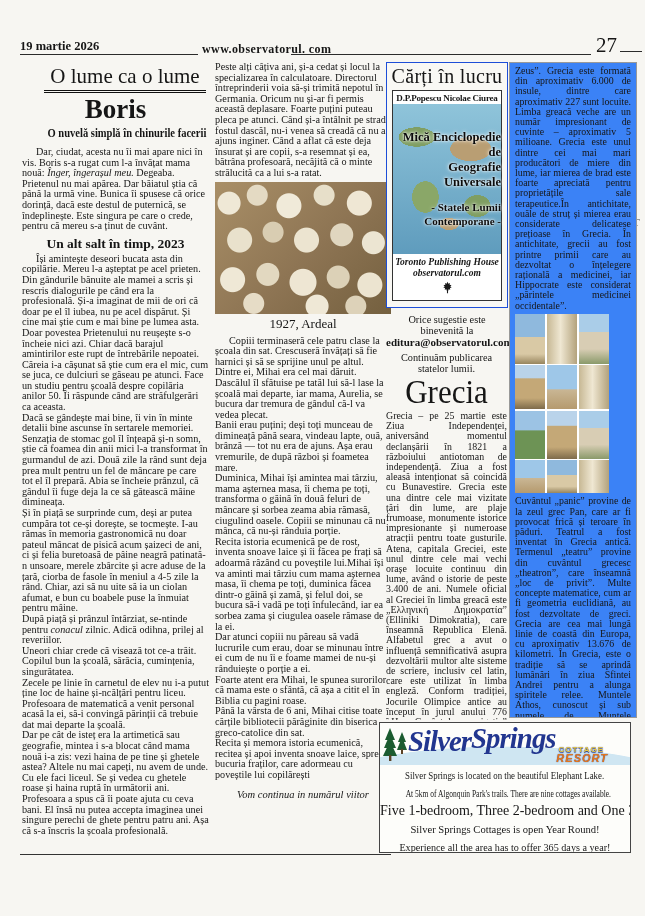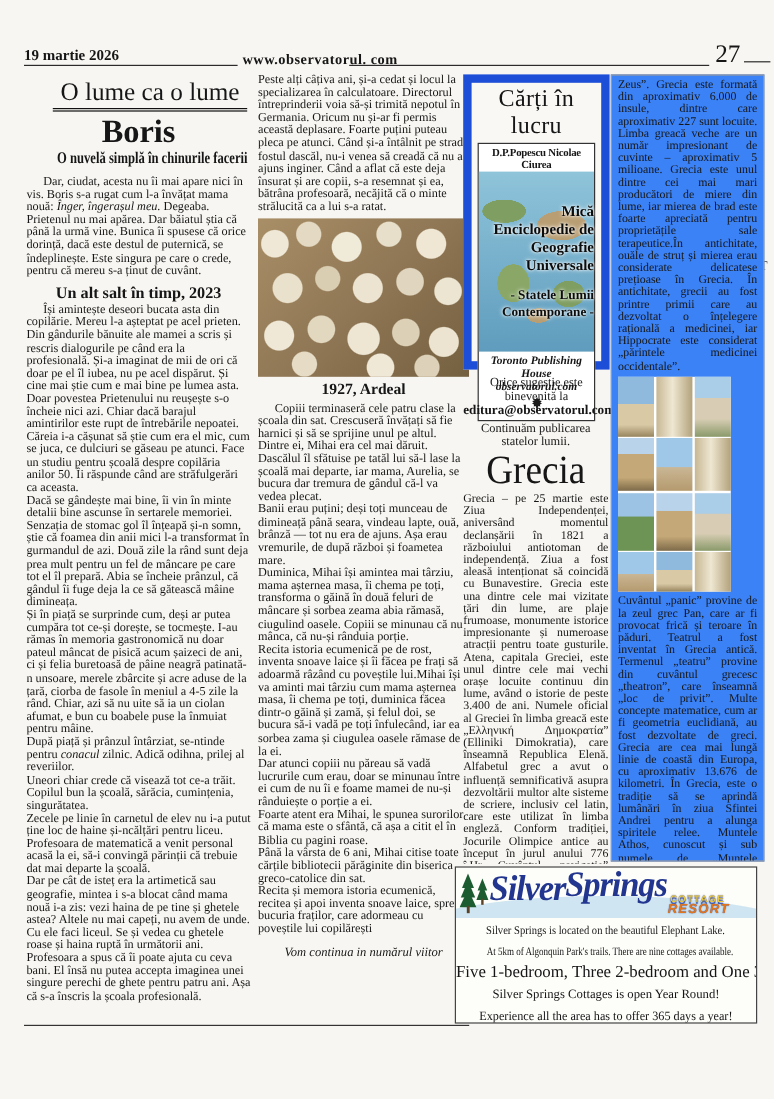--- a/index.html
+++ b/index.html
@@ -46,27 +46,27 @@
       radial-gradient(circle at 10% 74%, #efe8d6 0 12px, rgba(0,0,0,0) 13px),
       radial-gradient(circle at 30% 70%, #e2d8c0 0 11px, rgba(0,0,0,0) 12px),
       radial-gradient(circle at 50% 76%, #eee6d3 0 13px, rgba(0,0,0,0) 14px),
       radial-gradient(circle at 70% 72%, #dcd1b7 0 11px, rgba(0,0,0,0) 12px),
       radial-gradient(circle at 88% 78%, #ece4d0 0 12px, rgba(0,0,0,0) 13px),
       radial-gradient(circle at 22% 92%, #e6dcc6 0 10px, rgba(0,0,0,0) 11px),
       radial-gradient(circle at 58% 94%, #efe8d6 0 11px, rgba(0,0,0,0) 12px),
       radial-gradient(circle at 80% 94%, #ddd2b9 0 10px, rgba(0,0,0,0) 11px),
       linear-gradient(135deg, #a98f67, #8d7453 55%, #74603f);
   }
-  .photo-caption { font-size:13px; font-weight:bold; text-align:center; margin:1px 0 4px; }
+  .photo-caption { font-size:13px; font-weight:normal; text-align:center; margin:1px 0 4px; }
   .continuation { font-style:italic; font-size:10.5px; text-align:center; margin-top:9px; }
   .bottom-rule { position:absolute; left:20px; top:854px; width:371px; border-top:1.3px solid #333; }
 
   
   #boxA { position:absolute; left:386px; top:62px; width:122px; height:246px;
-          border:7px solid #1d4ed8; background:#f9f8f4; box-sizing:border-box; padding:1px 2px; }
+          border:1px solid #1d4ed8; background:#f9f8f4; box-sizing:border-box; padding:1px 2px; }
   .carti-heading { font-size:20px; text-align:center; margin:1px 0 2px; letter-spacing:.3px; }
   .cover { border:1px solid #333; margin:0 3px; background:#fff; }
   .cover-authors { font-size:9px; font-weight:bold; text-align:center; padding:2px 0 1px; letter-spacing:-0.2px; }
   .cover-map { position:relative; height:150px;
     background:
       radial-gradient(ellipse 30px 16px at 22% 22%, #7f9e62 0 60%, rgba(0,0,0,0) 61%),
       radial-gradient(ellipse 22px 26px at 30% 62%, #8aa768 0 60%, rgba(0,0,0,0) 61%),
       radial-gradient(ellipse 34px 20px at 72% 30%, #b99e73 0 60%, rgba(0,0,0,0) 61%),
       radial-gradient(ellipse 22px 18px at 78% 68%, #7f9e62 0 60%, rgba(0,0,0,0) 61%),
       radial-gradient(ellipse 16px 10px at 52% 80%, #b99e73 0 60%, rgba(0,0,0,0) 61%),

